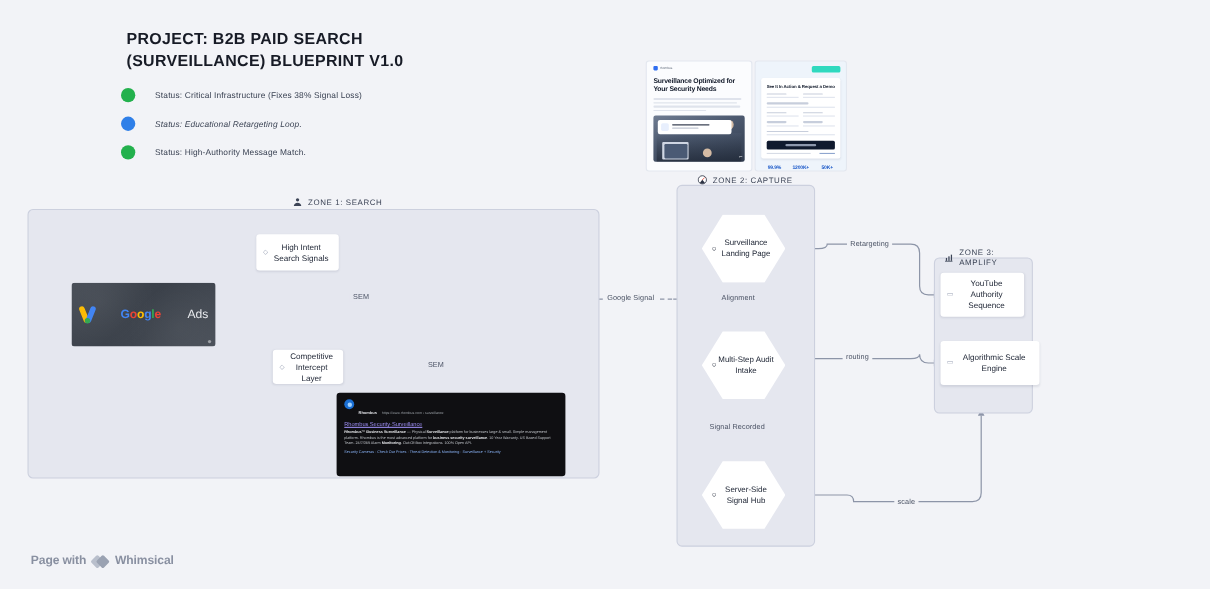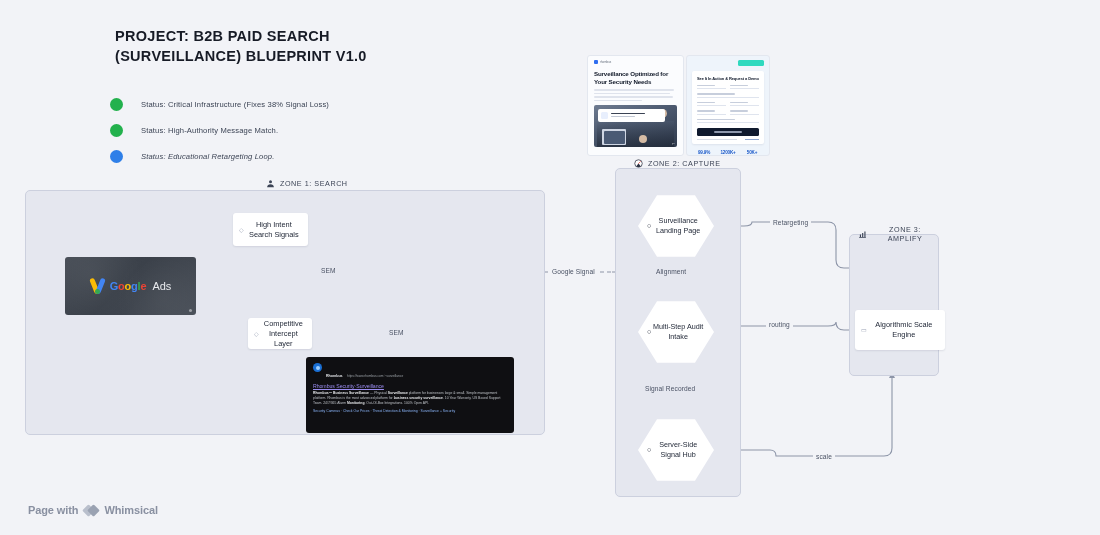--- a/index.html
+++ b/index.html
@@ -15,21 +15,21 @@
 
   
   .title{
     position:absolute;left:115px;top:26px;
     font-size:14.5px;font-weight:bold;letter-spacing:.3px;
     line-height:20px;color:#171b26;
     white-space:pre-line;
   }
 
   
-  .legend{position:absolute;left:110px;top:92px;text-align:right;}
+  .legend{position:absolute;left:110px;top:74px;text-align:right;}
   .legend-row{display:flex;align-items:center;height:24px;margin-bottom:2px;}
   .legend-dot{width:13px;height:13px;border-radius:50%;flex:0 0 auto;}
   .legend-txt{margin-left:18px;font-size:7.6px;color:#3b4354;letter-spacing:.15px;}
   .legend-txt.ital{font-style:italic;}
 
   
   .zone{
     position:absolute;
     background:#e5e7ef;
     border:1px solid #ccd0de;
@@ -37,21 +37,21 @@
   }
   .zone-hd{
     position:absolute;display:flex;align-items:center;gap:5px;
     font-size:7.2px;letter-spacing:.55px;color:#3c4456;font-weight:500;
   }
   #zone1{left:25px;top:190px;width:518px;height:243px;}
   #zone1 .zone-hd{left:240px;top:-12px;}
   #zone2{left:615px;top:168px;width:124px;height:327px;}
   #zone2 .zone-hd{left:18px;top:-10px;}
   #zone3{left:849px;top:234px;width:88px;height:140px;}
-  #zone3 .zone-hd{left:8px;top:-10px;text-align:center;}
+  #zone3 .zone-hd{left:8px;top:-10px;}
 
   
   .card{
     position:absolute;background:#ffffff;border-radius:3px;
     box-shadow:0 1px 2px rgba(30,40,70,.10);
     display:flex;align-items:center;justify-content:center;
     text-align:center;font-size:7.4px;line-height:10px;color:#222938;
     padding:4px 6px;box-sizing:border-box;
   }
   .card .bullet{color:#9aa2b5;margin-right:2px;font-size:6px;}
@@ -75,21 +75,21 @@
 
   
   .img-frame{position:absolute;border-radius:3px;overflow:hidden;}
 
   
   #img-gads{left:65px;top:257px;width:131px;height:58px;
     background:
       radial-gradient(circle at 20% 30%,rgba(255,255,255,.05),transparent 45%),
       radial-gradient(circle at 75% 70%,rgba(255,255,255,.04),transparent 45%),
       linear-gradient(135deg,#464c55 0%,#3a4049 45%,#4a5059 100%);
-    display:flex;align-items:center;justify-content:center;gap:4px;}
+    display:flex;align-items:center;justify-content:center;gap:22px;}
   .gads-logo{width:16px;height:16px;position:relative;}
   .gads-logo i{position:absolute;display:block;border-radius:2px;}
   .gads-logo .b1{width:5px;height:16px;background:#4285f4;left:8px;top:0;transform:rotate(22deg);border-radius:2.5px;}
   .gads-logo .b2{width:5px;height:16px;background:#fbbc05;left:2px;top:0;transform:rotate(-22deg);border-radius:2.5px;}
   .gads-logo .b3{width:5px;height:5px;background:#34a853;left:5px;top:11px;border-radius:50%;}
   .gads-word{font-size:11px;font-weight:bold;letter-spacing:-.2px;}
   .gads-word .g1{color:#4285f4}.gads-word .o1{color:#ea4335}
   .gads-word .o2{color:#fbbc05}.gads-word .g2{color:#4285f4}
   .gads-word .l{color:#34a853}.gads-word .e{color:#ea4335}
   .gads-ads{color:#e8eaed;font-size:11px;font-weight:400;margin-left:2px;}
@@ -213,26 +213,26 @@
 
   <div class="title">PROJECT: B2B PAID SEARCH
 (SURVEILLANCE) BLUEPRINT V1.0</div>
 
   <div class="legend">
     <div class="legend-row">
       <span class="legend-dot" style="background:#23b14d"></span>
       <span class="legend-txt">Status: Critical Infrastructure (Fixes 38% Signal Loss)</span>
     </div>
     <div class="legend-row">
+      <span class="legend-dot" style="background:#2f7fe8"></span>
+      <span class="legend-txt ital">Status: Educational Retargeting Loop.</span>
+    </div>
+    <div class="legend-row">
       <span class="legend-dot" style="background:#23b14d"></span>
       <span class="legend-txt">Status: High-Authority Message Match.</span>
-    </div>
-    <div class="legend-row">
-      <span class="legend-dot" style="background:#2f7fe8"></span>
-      <span class="legend-txt ital">Status: Educational Retargeting Loop.</span>
     </div>
   </div>
 
   <svg class="wires">
 
     <path d="M196,271 H212 Q218,271 218,265 V235 Q218,229 224,229 H229"></path>
     <polygon points="229,226 235,229 229,232" fill="#8d95a8"></polygon>
 
     <path d="M196,300 H212 Q218,300 218,306 V328 Q218,334 224,334 H243"></path>
     <polygon points="243,331 249,334 243,337" fill="#8d95a8"></polygon>
@@ -315,20 +315,24 @@
   <div class="hex" id="h-audit">
     <span class="bullet">○</span>
       <span>Multi-Step Audit Intake</span>
   </div>
 
   <div class="hex" id="h-hub">
     <span class="bullet">○</span>
       <span>Server-Side Signal Hub</span>
   </div>
 
+  <div class="card" id="n-yt">
+    <span class="bullet">▭</span>
+      <span>YouTube Authority Sequence</span>
+  </div>
 
   <div class="card" id="n-algo">
     <span class="bullet">▭</span>
       <span>Algorithmic Scale Engine</span>
   </div>
 
   <div class="edge-label" style="left:318px;top:267px;">SEM</div>
   <div class="edge-label" style="left:386px;top:329px;">SEM</div>
   <div class="edge-label on-canvas" style="left:549px;top:268px;">Google Signal</div>
   <div class="edge-label" style="left:653px;top:268px;">Alignment</div>

